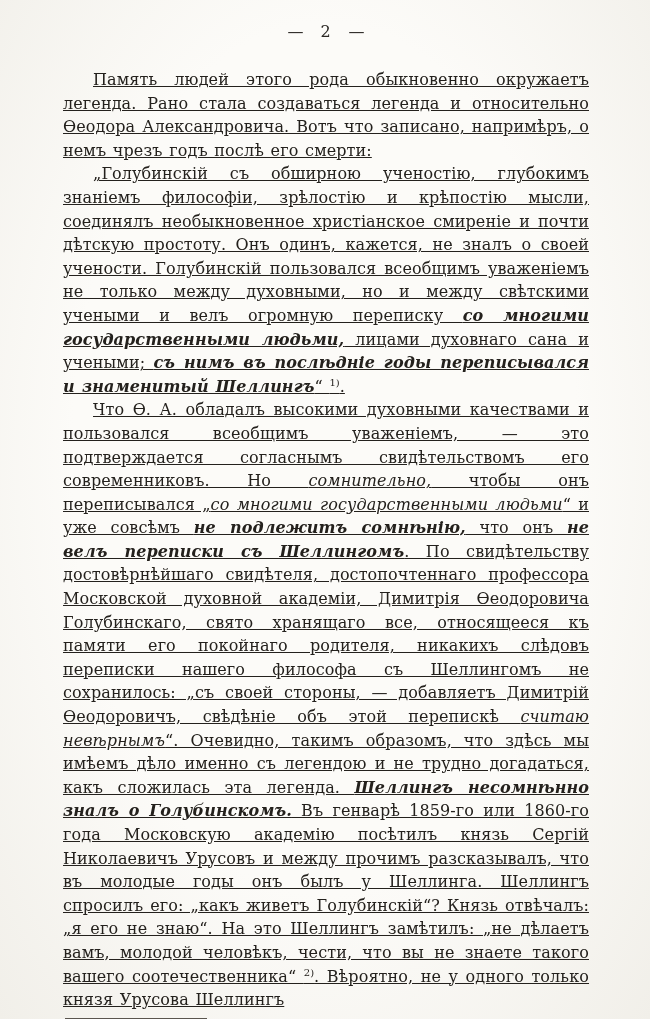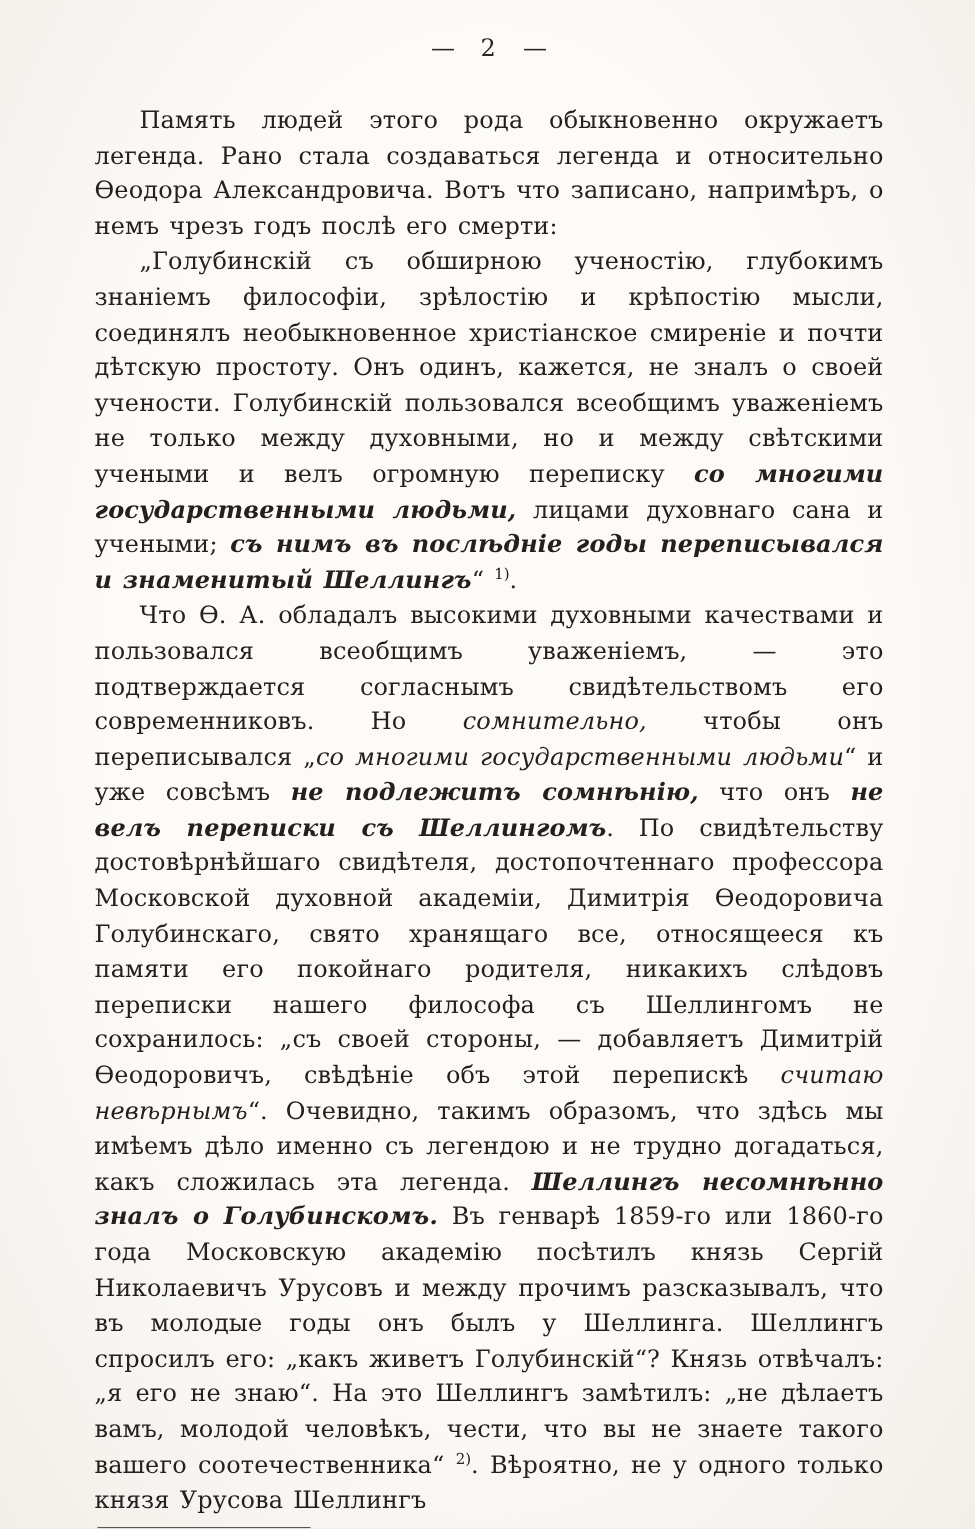--- a/index.html
+++ b/index.html
@@ -19,21 +19,21 @@
     overflow: hidden;
   }
   .header {
     flex: 0 0 auto;
     text-align: center;
     font-size: 16px;
     color: #2a2723;
     margin-bottom: 27px;
   }
   .header .num { display: inline-block; margin: 0 17px; letter-spacing: 1px; }
-  .body-text { flex: 0 0 auto; }
+  .body-text { flex: 0 0 auto; text-decoration: underline; }
   .para {
     margin: 0;
     text-align: justify;
     text-indent: 30px;
     font-size: 16px;
     line-height: 23.6px;
     word-spacing: 1.5px;
     letter-spacing: 0.1px;
   }
   .it { font-style: italic; }

